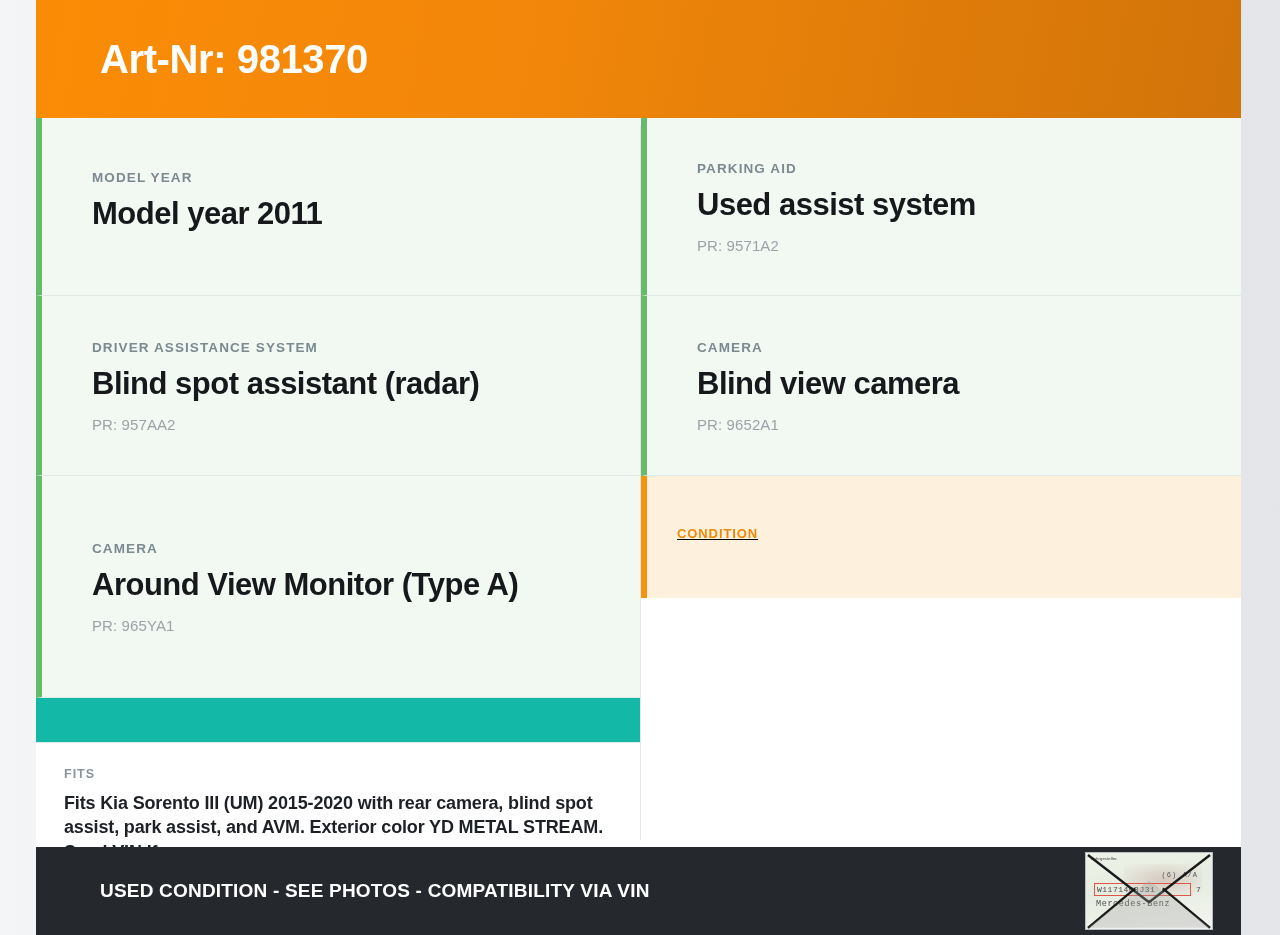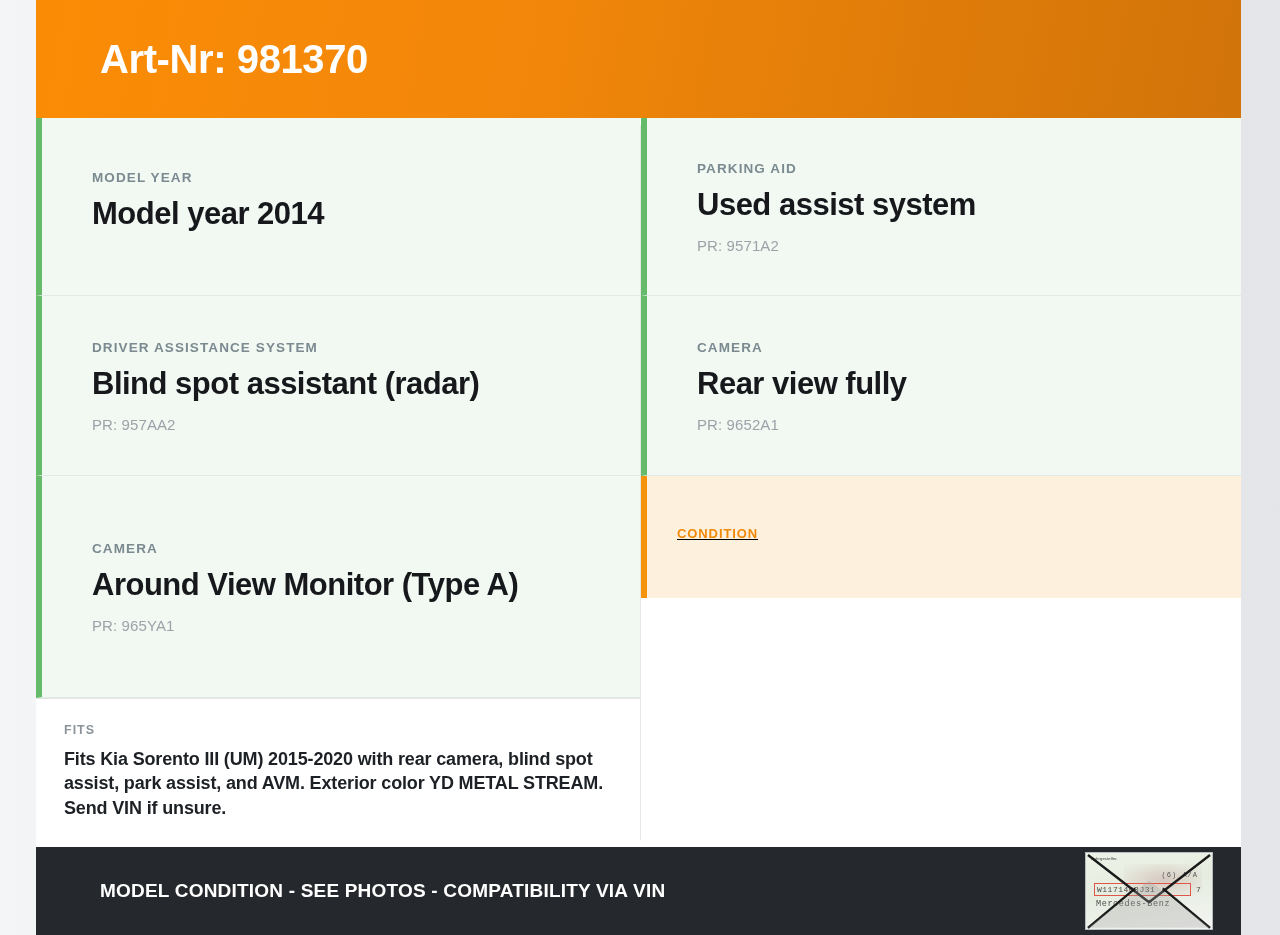--- a/index.html
+++ b/index.html
@@ -133,20 +133,21 @@
 
   
   .cell-fits {
     background: #ffffff;
     border-left: none;
     border-bottom: none;
     border-top: 1px solid #e3e5e7;
     flex: 1 1 auto;
     padding: 24px 34px 22px 28px;
     justify-content: flex-start;
+    margin-top: 44px;
   }
 
   .cell-fits .cell-label {
     color: #8b949a;
     font-size: 12.5px;
     letter-spacing: 1px;
     margin-bottom: 10px;
   }
 
   .fits-text {
@@ -272,21 +273,21 @@
   <div class="header">
     <div class="header-title">Art-Nr: 981370</div>
   </div>
 
   <div class="grid">
 
     <div class="col col-left">
 
       <div class="cell cell-r1">
         <div class="cell-label">MODEL YEAR</div>
-        <div class="cell-title">Model year 2014</div>
+        <div class="cell-title">Model year 2011</div>
       </div>
 
       <div class="cell cell-r2">
         <div class="cell-label">DRIVER ASSISTANCE SYSTEM</div>
         <div class="cell-title">Blind spot assistant (radar)</div>
         <div class="cell-pr">PR: 957AA2</div>
       </div>
 
       <div class="cell cell-r3">
         <div class="cell-label">CAMERA</div>
@@ -304,36 +305,36 @@
     <div class="col col-right">
 
       <div class="cell cell-r1">
         <div class="cell-label">PARKING AID</div>
         <div class="cell-title">Used assist system</div>
         <div class="cell-pr">PR: 9571A2</div>
       </div>
 
       <div class="cell cell-r2">
         <div class="cell-label">CAMERA</div>
-        <div class="cell-title">Rear view fully</div>
+        <div class="cell-title">Blind view camera</div>
         <div class="cell-pr">PR: 9652A1</div>
       </div>
 
       <div class="cell cell-condition">
         <div class="cell-label">CONDITION</div>
       </div>
 
       <div class="filler"></div>
 
     </div>
 
   </div>
 
   <div class="footer">
-    <div class="footer-text">MODEL CONDITION - SEE PHOTOS - COMPATIBILITY VIA VIN</div>
+    <div class="footer-text">USED CONDITION - SEE PHOTOS - COMPATIBILITY VIA VIN</div>
 
     <div class="footer-thumb">
       <div class="thumb-doc"></div>
       <div class="thumb-watermark"></div>
       <div class="thumb-cap">Fahrgestellnr.</div>
       <div class="thumb-code">(6) A/A</div>
       <div class="thumb-vinbox"></div>
       <div class="thumb-vin">W1171463J31</div>
       <div class="thumb-vin-tail">7</div>
       <div class="thumb-brand">Mercedes-Benz</div>

